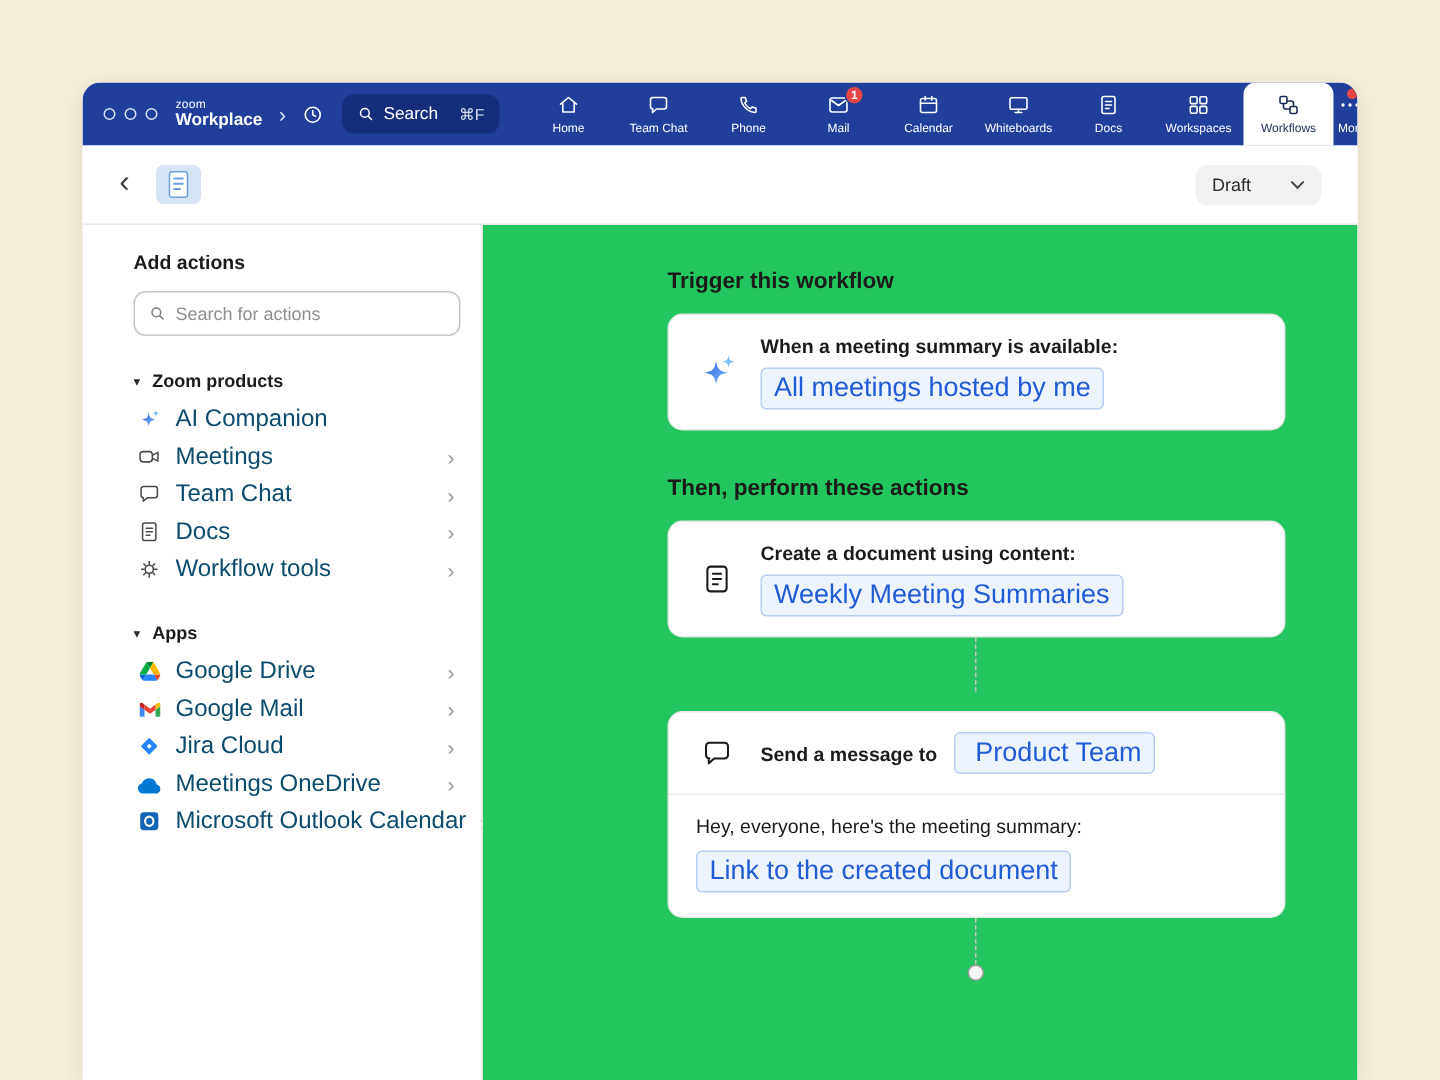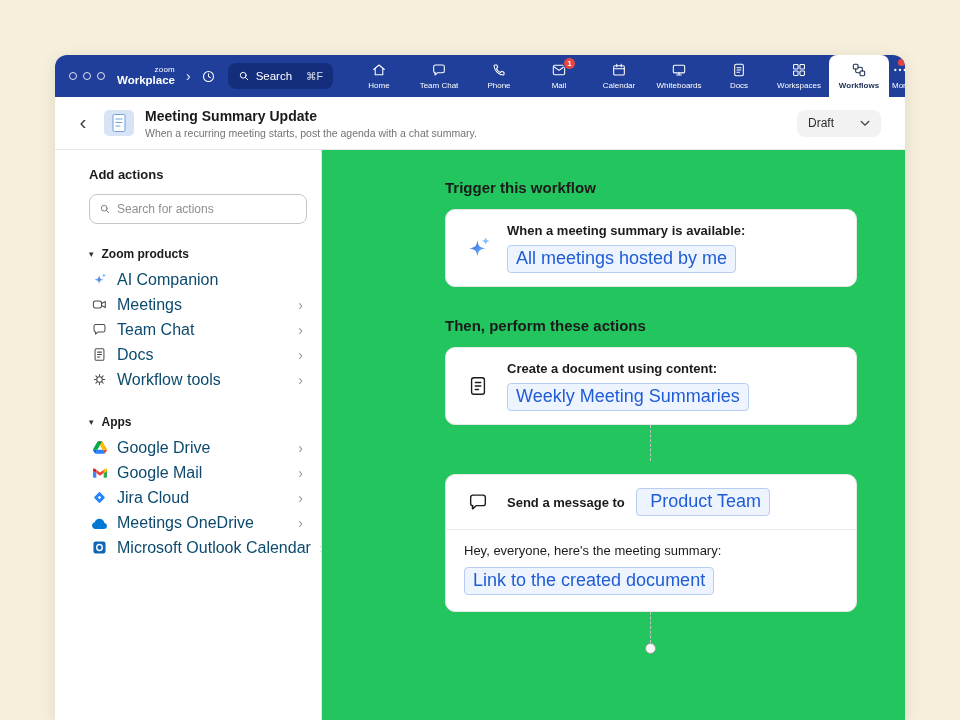--- a/index.html
+++ b/index.html
@@ -14,35 +14,35 @@
     position:absolute; left:55px; top:55px; width:850px; height:665px;
     border-radius:12px 12px 0 0; overflow:hidden; background:#fff;
     box-shadow:0 3px 16px rgba(0,0,0,.10);
     display:flex; flex-direction:column;
   }
   
   .topnav { height:42px; background:#1f3f9a; display:flex; align-items:stretch; color:#fff; flex-shrink:0; }
   .nav-left { display:flex; align-items:center; padding-left:14px; gap:9px; flex-shrink:0; }
   .win-dots { display:flex; gap:6px; margin-right:3px; }
   .win-dots span { width:8px; height:8px; border:1.2px solid rgba(255,255,255,.85); border-radius:50%; display:block; cursor:pointer; }
-  .logo { line-height:1; margin-right:1px; cursor:default;text-align:right; }
+  .logo { line-height:1; margin-right:1px; cursor:default; }
   .logo .z { display:block; font-size:8px; letter-spacing:.2px; }
   .logo .wp { display:block; font-size:11.5px; font-weight:700; margin-top:1px; }
   .nav-chev { font-size:14px; color:rgba(255,255,255,.9); cursor:pointer; line-height:1; padding:0 1px; }
   .icon-btn { display:flex; align-items:center; justify-content:center; cursor:pointer; }
   .icon-btn svg { width:15px; height:15px; display:block; }
   .search-pill { display:flex; align-items:center; gap:6px; background:#142e7c; border-radius:8px; height:26px; padding:0 10px; margin-left:3px; cursor:pointer; }
   .search-pill svg { width:12px; height:12px; }
   .search-pill .label { font-size:11.5px; }
   .search-pill .kbd { font-size:10.5px; opacity:.85; margin-left:8px; }
   .nav-items { display:flex; margin-left:auto; align-items:stretch; }
   .nav-item { width:60px; display:flex; flex-direction:column; align-items:center; justify-content:center; gap:3px; cursor:pointer; position:relative; color:#fff; }
   .nav-item svg { width:16px; height:16px; display:block; }
   .nav-item .lbl { font-size:8px; white-space:nowrap; }
-  .nav-item.active { background:#fff; color:#1d2c55; border-radius:8px 8px 0 0;font-weight:bold; }
+  .nav-item.active { background:#fff; color:#1d2c55; border-radius:8px 8px 0 0; }
   .nav-item.partial { width:16px; overflow:hidden; align-items:flex-start; padding-left:3px; }
   .badge { position:absolute; top:2px; right:13px; background:#e64545; color:#fff; font-size:8px; min-width:13px; height:13px; border-radius:7px; display:flex; align-items:center; justify-content:center; padding:0 3px; font-weight:700; border:1.5px solid #1f3f9a; }
   .dot-badge { position:absolute; top:4px; left:9px; width:7px; height:7px; border-radius:50%; background:#e64545; }
   
   .page-header { height:53px; background:#fff; border-bottom:1px solid #e8e8e8; display:flex; align-items:center; padding:0 24px 0 18px; gap:11px; flex-shrink:0; }
   .back-btn { font-size:21px; color:#3c3c3c; background:none; border:none; cursor:pointer; width:20px; line-height:1; padding:0 0 3px 0; }
   .doc-avatar { flex-shrink:0; cursor:default; }
   .doc-avatar svg { display:block; }
   .hd-title { font-size:14px; font-weight:700; color:#1a1a1a; }
   .hd-sub { font-size:10.5px; color:#737373; margin-top:3px; }
@@ -226,24 +226,20 @@
 
   <header class="page-header">
     <button class="back-btn">‹</button>
     <span class="doc-avatar">
       <svg viewBox="0 0 30 26" width="30" height="26">
           <rect width="30" height="26" rx="5" fill="#d7e4f5"></rect>
           <rect x="9" y="4.5" width="12" height="17" rx="1.5" fill="#fff" stroke="#6f9fdd"></rect>
           <path d="M12 9h6M12 12.5h6M12 16h4" stroke="#6f9fdd" stroke-width="1.2" stroke-linecap="round"></path>
         </svg>
     </span>
-    <div>
-      <div class="hd-title">Meeting Summary Update</div>
-      <div class="hd-sub">When a recurring meeting starts, post the agenda with a chat summary.</div>
-    </div>
     <div class="draft-pill">
       <span>Draft</span>
       <svg viewBox="0 0 12 8" fill="none" stroke="#444" stroke-width="1.6" stroke-linecap="round">
           <path d="m1.5 1.5 4.5 4.5 4.5-4.5"></path>
         </svg>
     </div>
   </header>
 
   <div class="content">
 

